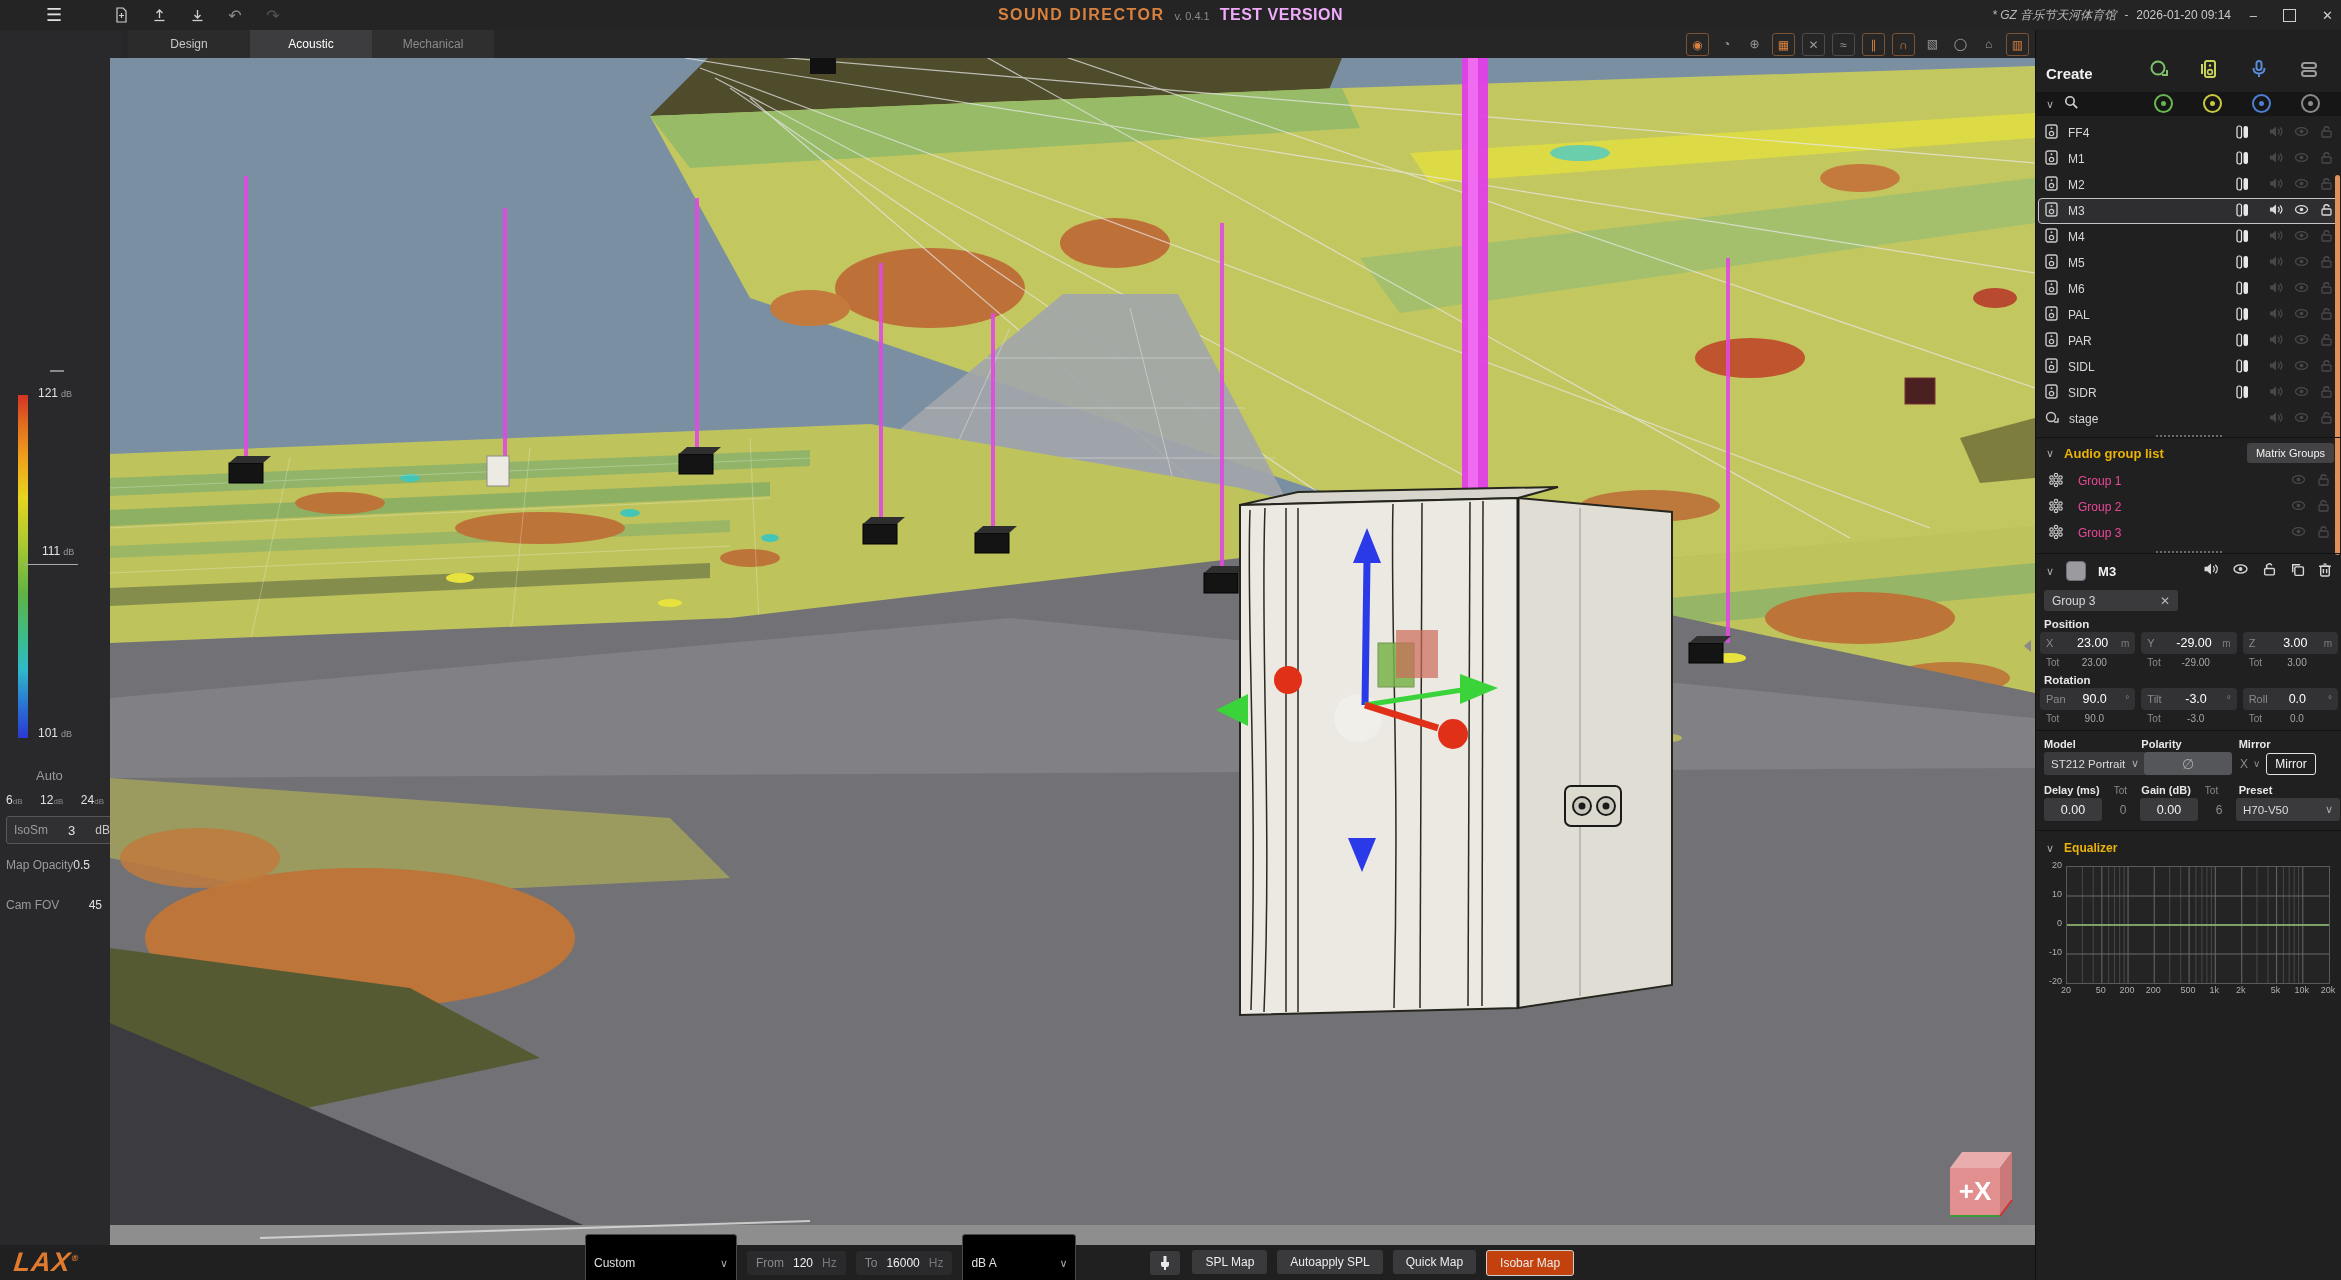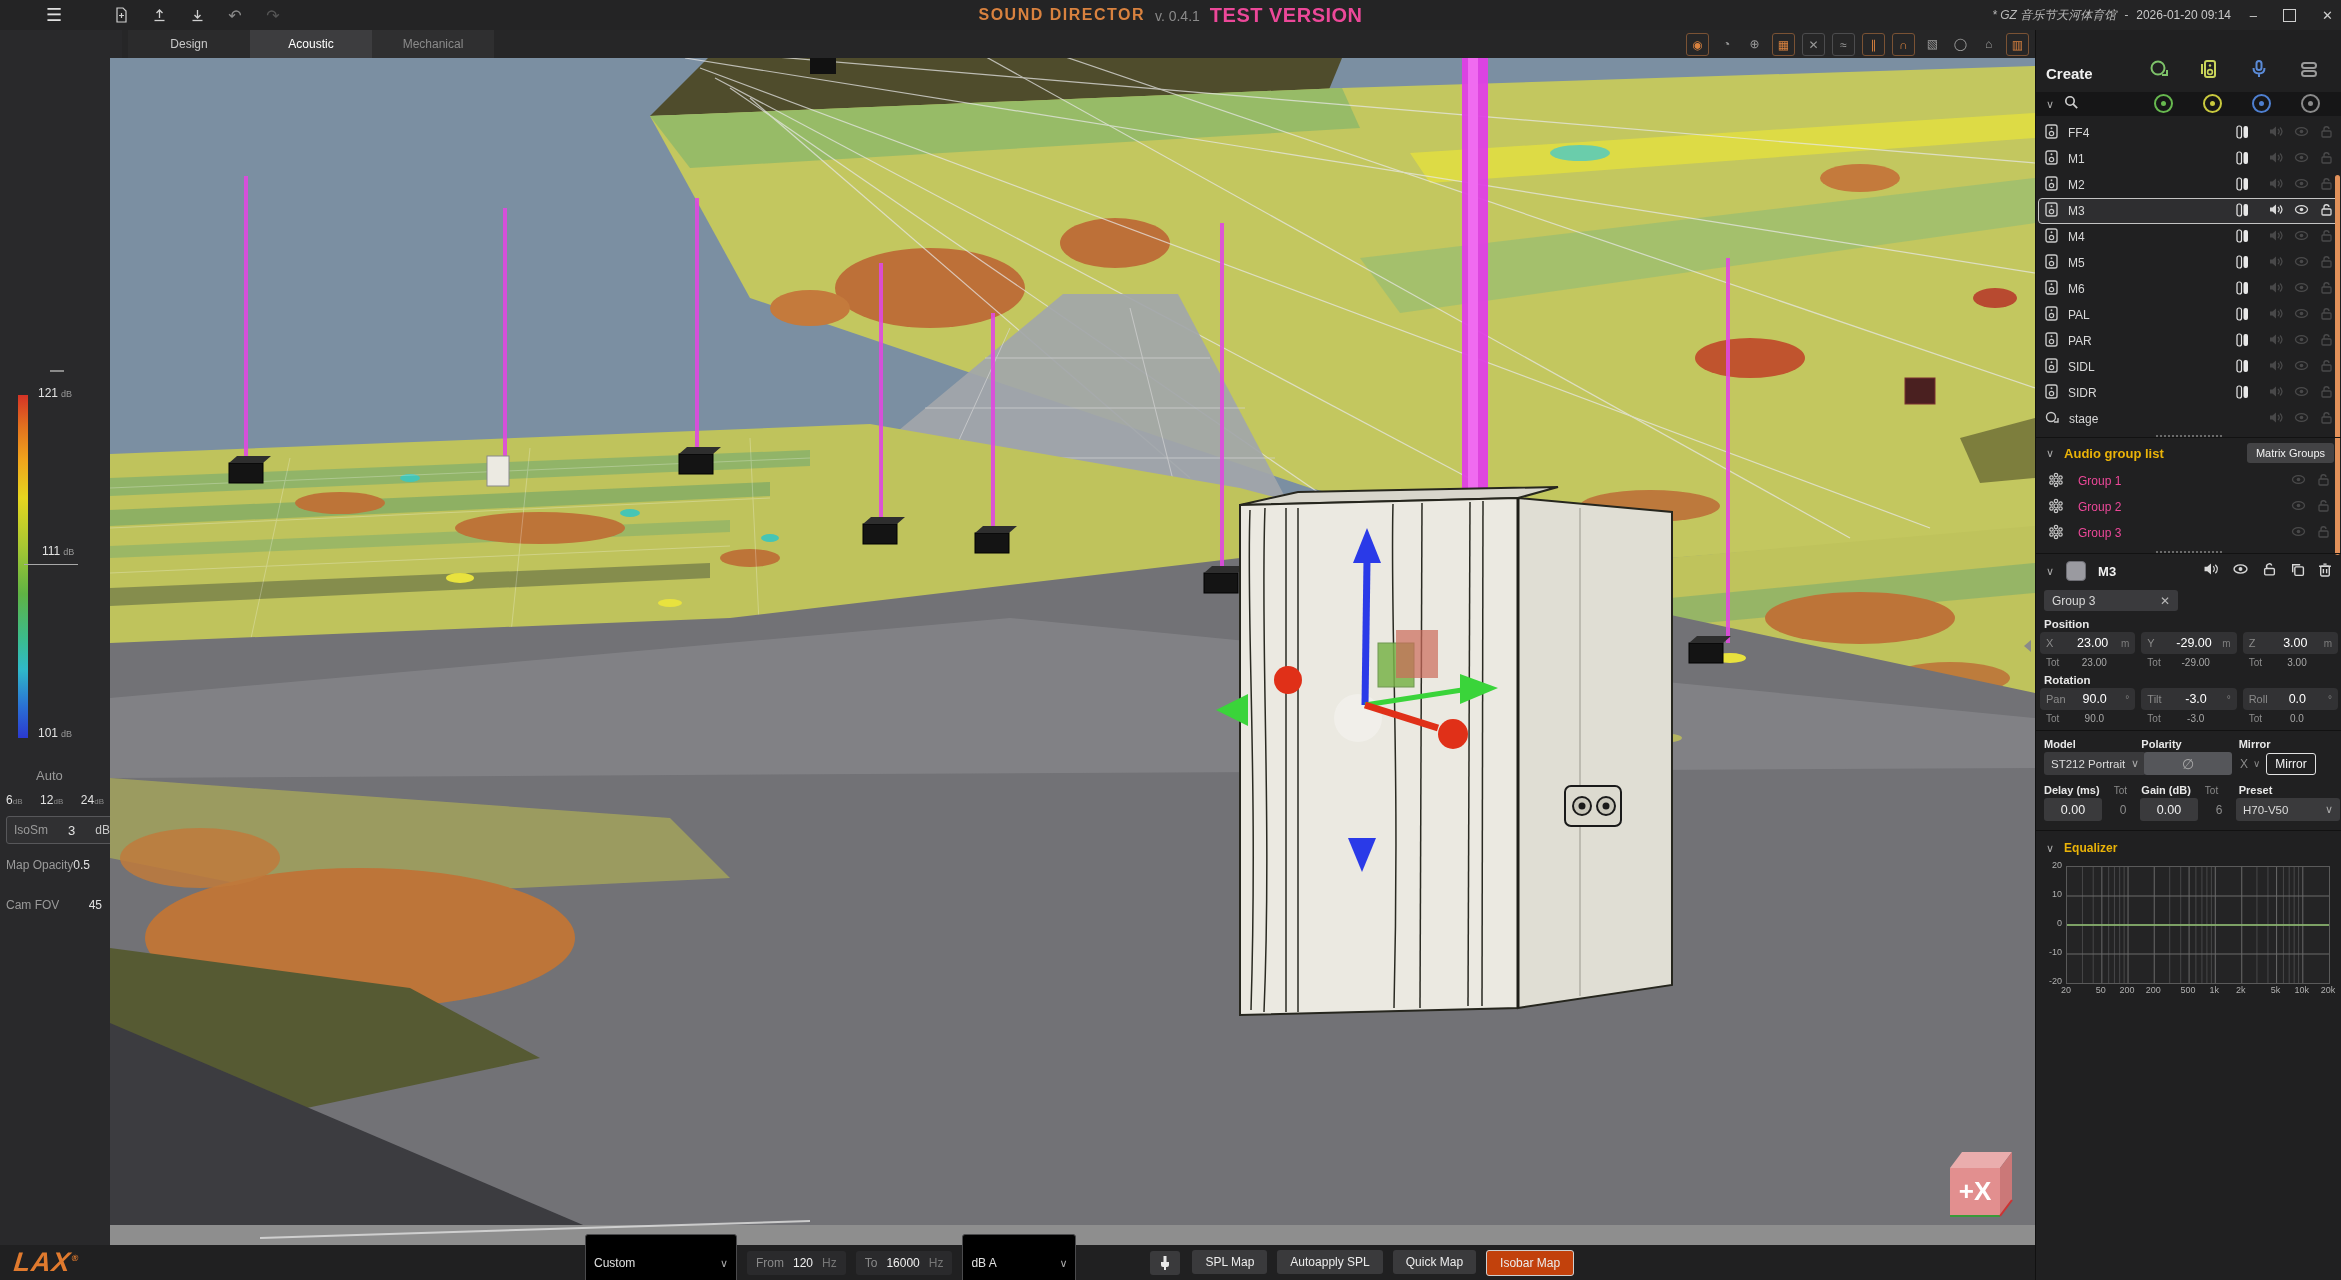--- a/index.html
+++ b/index.html
@@ -6,22 +6,22 @@
   .app{position:relative;width:2341px;height:1280px;background:#1e1e1f;overflow:hidden;color:#ddd;-webkit-font-smoothing:antialiased;}
   .abs{position:absolute;}
   
   .titlebar{position:absolute;left:0;top:0;width:2341px;height:30px;background:#242425;display:flex;align-items:center;}
   .hamburger{position:absolute;left:46px;top:4px;font-size:18px;color:#e0e0e0;cursor:pointer;}
   .fileops{position:absolute;left:112px;top:4px;display:flex;gap:20px;align-items:center;height:22px;}
   .fileops .ic{width:18px;height:18px;display:flex;align-items:center;justify-content:center;color:#cfcfcf;}
   .fileops .dim{color:#8a8a8a}.fileops .dimmer{color:#555}
   .brand{position:absolute;left:0;right:0;top:0;height:30px;display:flex;align-items:center;justify-content:center;gap:10px;pointer-events:none;}
   .appname{color:#d9823f;font-weight:bold;font-size:16px;letter-spacing:1.5px;}
-  .version{color:#8a8a8a;font-size:14px;margin-top:2px;}
-  .edition{color:#ec4899;font-size:20px;font-weight:bold;letter-spacing:.5px;text-align:center;}
+  .version{color:#8a8a8a;font-size:11px;margin-top:2px;}
+  .edition{color:#f0abfc;font-size:16px;font-weight:bold;letter-spacing:.5px;text-align:center;}
   .doctitle{position:absolute;right:110px;top:0;height:30px;display:flex;align-items:center;gap:8px;font-size:12px;color:#b9b9b9;font-style:italic;}
   .winbtns{position:absolute;right:8px;top:0;height:30px;display:flex;align-items:center;gap:26px;color:#cfcfcf;font-size:13px;}
   .winbox{width:11px;height:11px;border:1px solid #cfcfcf;display:inline-block;}
   
   .subbar{position:absolute;left:110px;top:30px;width:1925px;height:28px;background:#262627;border-bottom:1px solid #171717;}
   .tabs{position:absolute;left:18px;top:0;height:28px;display:flex;}
   .tab{width:122px;height:28px;display:flex;align-items:center;justify-content:center;font-size:12px;color:#c9c9c9;background:#2b2b2c;cursor:pointer;}
   .tab.active{background:#3d3d3f;color:#ffffff;}
   .tab:last-child{color:#8a8a8a;background:#2f2f30;}
   .vtools{position:absolute;right:6px;top:3px;display:flex;gap:7px;}

